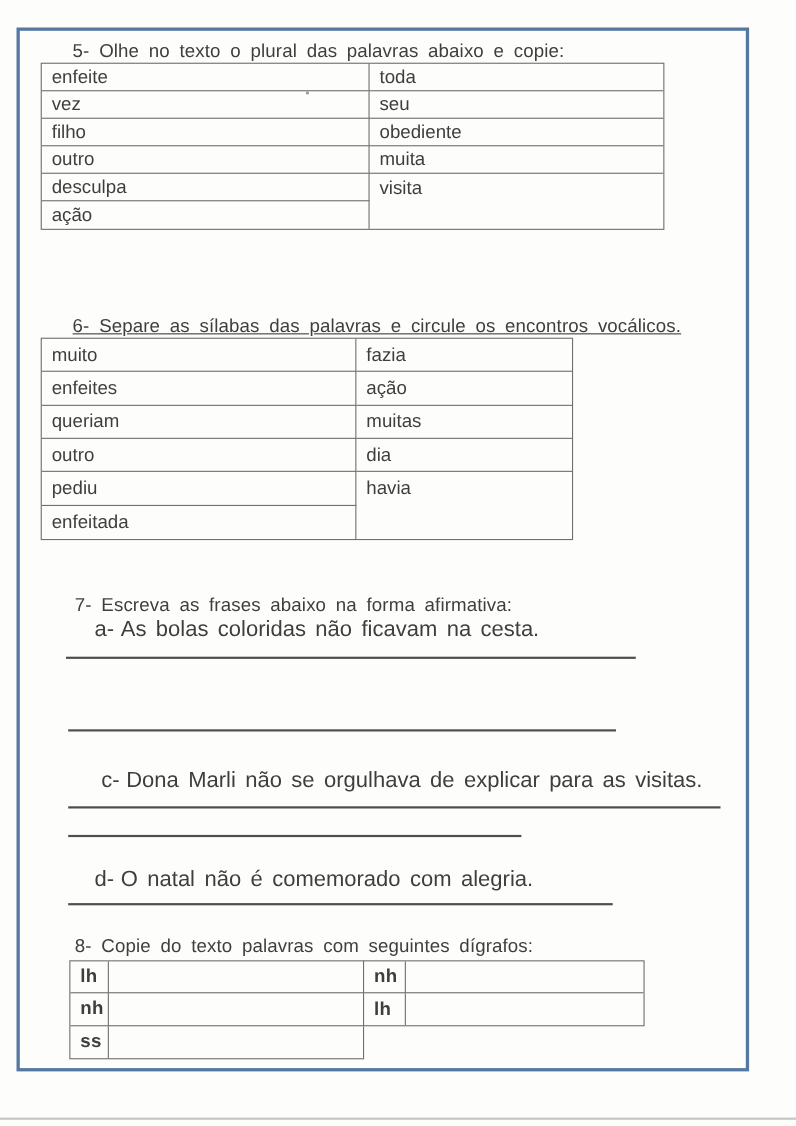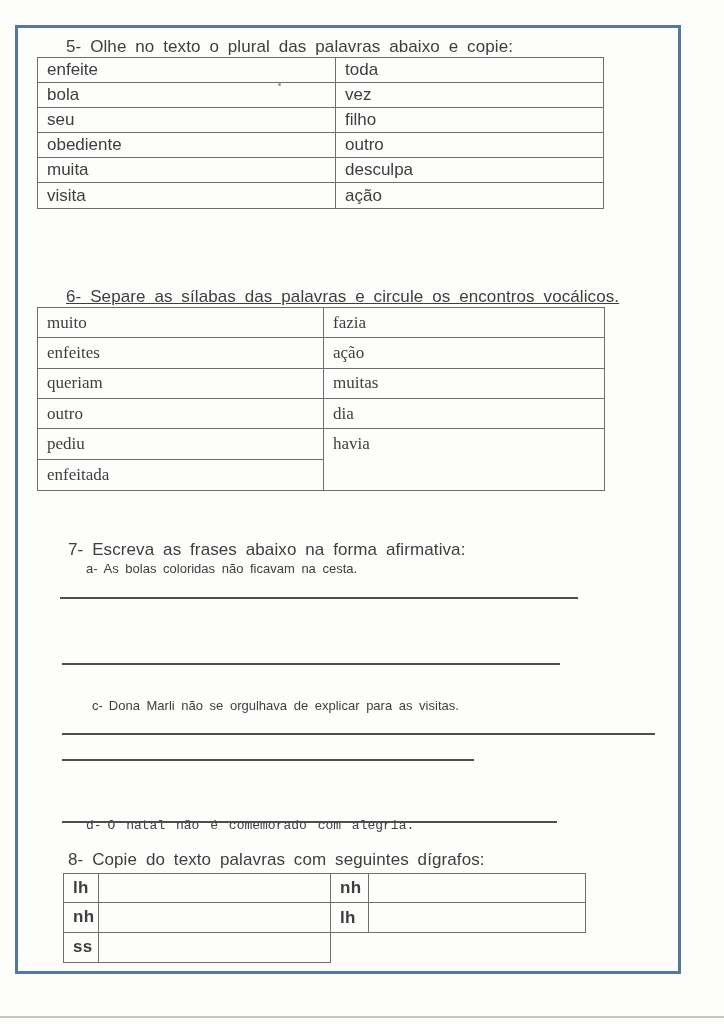--- a/index.html
+++ b/index.html
@@ -25,21 +25,21 @@
   }
   .title{
     position:absolute;
     font-size:17px;
     word-spacing:4px;
     letter-spacing:0.1px;
     white-space:nowrap;
   }
   .sentence{
     position:absolute;
-    font-size:13px;
+    font-size:20px;
     word-spacing:3px;
     white-space:nowrap;
   }
   .sentence .lbl{margin-right:6px;}
   .tbl{
     position:absolute;
     display:grid;
     box-sizing:border-box;
     border:1px solid var(--table-border);
     background:#fdfdfc;
@@ -72,37 +72,36 @@
 
 <div class="page">
 
   <div class="frame"></div>
 
   <div class="title" style="left:66px;top:37px;">5- Olhe  no  texto  o  plural  das  palavras  abaixo e copie:</div>
 
   <div class="tbl" style="left:37px;top:57px;width:567px;height:152px;grid-template-columns:298px 1fr;grid-template-rows:repeat(6,1fr);">
     <div class="cell">enfeite</div>
     <div class="cell">toda</div>
-    <div class="cell">bola</div>
     <div class="cell">vez</div>
     <div class="cell">seu</div>
     <div class="cell">filho</div>
     <div class="cell">obediente</div>
     <div class="cell">outro</div>
     <div class="cell">muita</div>
     <div class="cell">desculpa</div>
     <div class="cell">visita</div>
     <div class="cell">ação</div>
   </div>
 
   <div class="stray-dot" style="left:278px;top:83px;"></div>
 
   <div class="title" style="left:66px;top:287px;text-decoration:underline;">6- Separe  as  sílabas  das  palavras e  circule  os  encontros  vocálicos.</div>
 
-  <div class="tbl" style="left:37px;top:307px;width:568px;height:184px;grid-template-columns:286px 1fr;grid-template-rows:repeat(6,1fr);font-family:Liberation Serif, serif;">
+  <div class="tbl" style="left:37px;top:307px;width:484px;height:184px;grid-template-columns:286px 1fr;grid-template-rows:repeat(6,1fr);">
     <div class="cell">muito</div>
     <div class="cell">fazia</div>
     <div class="cell">enfeites</div>
     <div class="cell">ação</div>
     <div class="cell">queriam</div>
     <div class="cell">muitas</div>
     <div class="cell">outro</div>
     <div class="cell">dia</div>
     <div class="cell">pediu</div>
     <div class="cell">havia</div>
@@ -117,21 +116,21 @@
   <div class="wline" style="left:60px;top:597px;width:518px;"></div>
 
   <div class="wline" style="left:62px;top:663px;width:498px;"></div>
 
   <div class="sentence" style="left:92px;top:698px;">
     <span class="lbl">c-</span><span>Dona  Marli  não  se  orgulhava  de  explicar  para as visitas.</span>
   </div>
   <div class="wline" style="left:62px;top:733px;width:593px;"></div>
   <div class="wline" style="left:62px;top:759px;width:412px;"></div>
 
-  <div class="sentence" style="left:86px;top:818px;font-family:Liberation Mono, monospace;">
+  <div class="sentence" style="left:86px;top:788px;">
     <span class="lbl">d-</span><span>O  natal não  é  comemorado  com  alegria.</span>
   </div>
   <div class="wline" style="left:62px;top:821px;width:495px;"></div>
 
   <div class="title" style="left:68px;top:850px;">8- Copie  do  texto  palavras  com  seguintes  dígrafos:</div>
 
   <div class="tbl" style="left:63px;top:873px;width:268px;height:90px;grid-template-columns:35px 1fr;grid-template-rows:repeat(3,1fr);">
     <div class="cell bold">lh</div>
     <div class="cell"></div>
     <div class="cell bold">nh</div>

